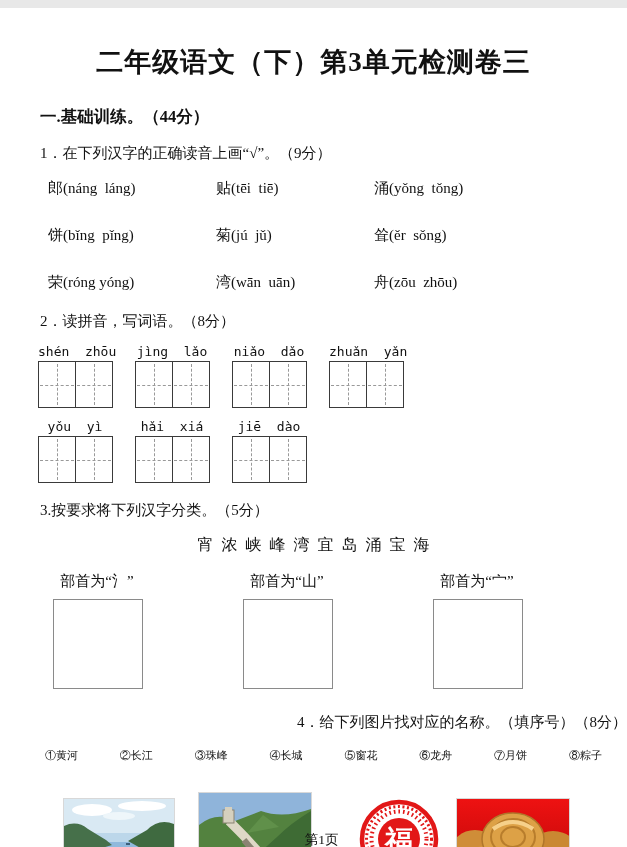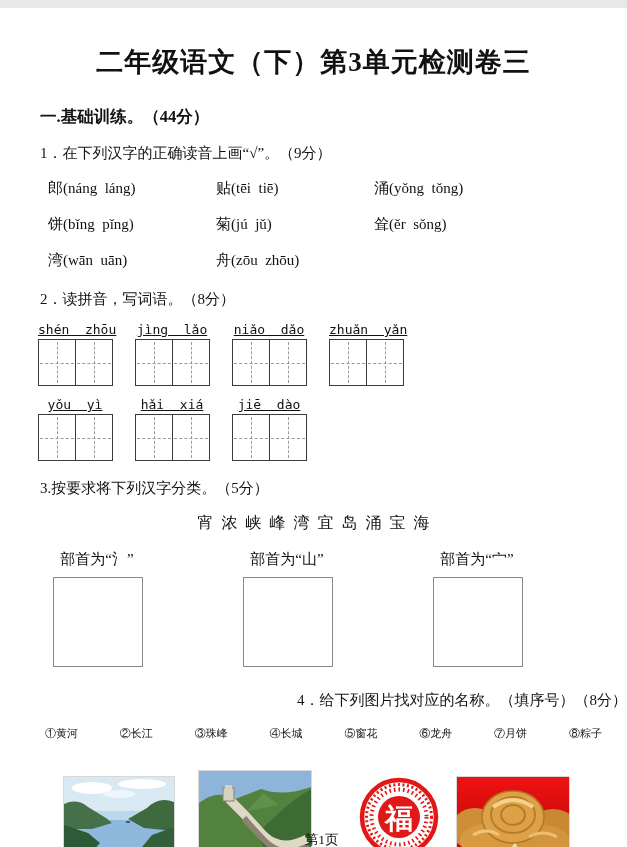--- a/index.html
+++ b/index.html
@@ -9,24 +9,24 @@
   }
   .title{
     padding-top:36px;text-align:center;font-size:27px;font-weight:bold;letter-spacing:1px;
   }
   .sec-heading{
     margin:26px 0 0 40px;font-size:16.5px;font-weight:bold;
   }
   .prompt{margin:16px 0 0 40px;font-size:15px;}
   .q1-grid{
     margin:16px 0 0 48px;display:grid;grid-template-columns:168px 158px auto;
-    row-gap:17px;font-size:15px;
+    row-gap:28px;font-size:15px;
   }
   .q1-grid span{white-space:pre;}
-  .word-row{display:flex;gap:23px;padding-left:38px;margin-top:13px;text-decoration:underline;}
+  .word-row{display:flex;gap:23px;padding-left:38px;margin-top:13px;}
   .word-row.second{margin-top:11px;}
   .word-block{width:74px;}
   .pinyin{
     font-family:"DejaVu Sans Mono","Liberation Mono",monospace;
     font-size:13px;text-align:center;white-space:pre;margin-bottom:2px;
   }
   .tian-grid{display:flex;}
   .cell{width:36px;height:45px;border:1px solid #3a3a3a;margin-right:-1px;position:relative;background:#fff;}
   .cell::before{content:"";position:absolute;left:50%;top:2px;bottom:2px;border-left:1px dashed #999;}
   .cell::after{content:"";position:absolute;top:50%;left:1px;right:1px;border-top:1px dashed #999;}
@@ -58,20 +58,21 @@
   <div class="sec-heading">一.基础训练。（44分）</div>
 
   <div class="prompt">1．在下列汉字的正确读音上画“√”。（9分）</div>
   <div class="q1-grid">
     <span>郎(náng  láng)</span>
     <span>贴(tēi  tiē)</span>
     <span>涌(yǒng  tǒng)</span>
     <span>饼(bǐng  pǐng)</span>
     <span>菊(jú  jǔ)</span>
     <span>耸(ěr  sǒng)</span>
+    <span>荣(róng yóng)</span>
     <span>湾(wān  uān)</span>
     <span>舟(zōu  zhōu)</span>
   </div>
 
   <div class="prompt" style="margin-top:20px;">2．读拼音，写词语。（8分）</div>
 
   <div class="word-row">
     <div class="word-block">
       <div class="pinyin">shén  zhōu</div>
       <div class="tian-grid">

